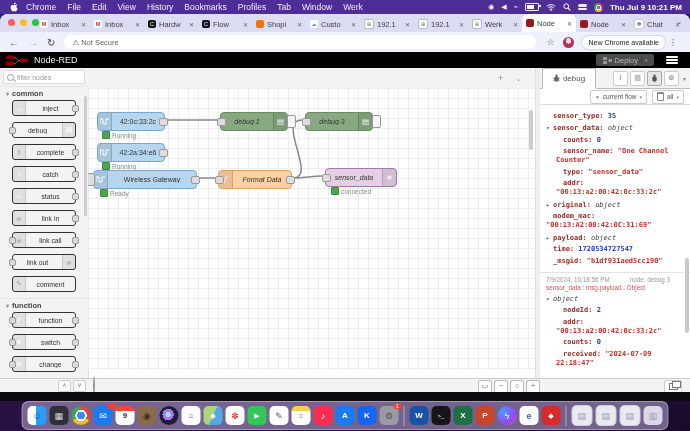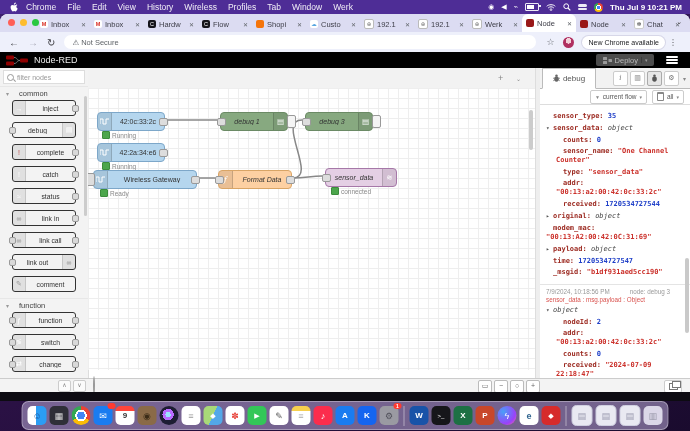--- a/index.html
+++ b/index.html
@@ -51,21 +51,21 @@
   .nrtitle{color:#eee;font-size:9px;font-weight:normal;margin-left:6px;}
   .deploy{position:absolute;right:36px;top:2px;width:58px;height:12px;background:#4c4c4c;border-radius:2px;display:flex;align-items:center;justify-content:center;gap:3px;color:#b9b9b9;font-size:7.5px;}
   .deploy .dcaret{border-left:1px solid #3a3a3a;padding-left:3px;font-size:5px;color:#999;}
   .burger{position:absolute;right:12px;top:4px;width:12px;display:flex;flex-direction:column;gap:1.6px;}
   .burger span{height:1.6px;background:#fff;border-radius:1px;}
   
   .palette{position:absolute;left:0;top:16px;width:88px;height:310px;background:#f3f3f3;border-right:1px solid #ddd;overflow:hidden;}
   .psearch{margin:2px 3px;height:12px;background:#fff;border:1px solid #ddd;display:flex;align-items:center;gap:3px;padding:0 3px;color:#999;font-size:7px;}
   .lens{width:5px;height:5px;border:1.2px solid #999;border-radius:50%;position:relative;flex:none;}
   .lens::after{content:"";position:absolute;width:3px;height:1.2px;background:#999;transform:rotate(45deg);right:-2.6px;bottom:-1.2px;}
-  .psec{height:13px;display:flex;align-items:center;gap:10px;padding-left:6px;font-size:7.5px;font-weight:normal;color:#444;background:#f3f3f3;border-top:1px solid #e7e7e7;}
+  .psec{height:13px;display:flex;align-items:center;gap:3px;padding-left:6px;font-size:7.5px;font-weight:bold;color:#444;background:#f3f3f3;border-top:1px solid #e7e7e7;}
   .psec .car{color:#999;font-size:6px;}
   .pnode{position:relative;width:62px;height:14px;margin:0 auto 6px auto;border:1px solid;border-radius:3px;font-size:6.8px;color:#333;display:flex;align-items:center;}
   .pnode .pic{width:12px;height:100%;background:rgba(0,0,0,.08);display:flex;align-items:center;justify-content:center;color:#fff;font-size:7px;flex:none;}
   .pnode.il .pic{order:0;border-right:1px solid rgba(0,0,0,.12);border-radius:2px 0 0 2px;}
   .pnode.ir .pic{order:2;border-left:1px solid rgba(0,0,0,.12);border-radius:0 2px 2px 0;}
   .pnode .plab{flex:1;text-align:center;order:1;white-space:nowrap;overflow:hidden;}
   .pnode.pl::before,.pnode.pr::after{content:"";position:absolute;width:5px;height:5px;background:#d9d9d9;border:1px solid #999;border-radius:2px;top:3.5px;}
   .pnode.pl::before{left:-4px;}
   .pnode.pr::after{right:-4px;}
   .pscroll{position:absolute;right:1px;top:28px;width:3px;height:120px;background:#ccc;border-radius:2px;}
@@ -158,21 +158,21 @@
       <span class="mi">Chrome</span>
 
       <span class="mi">File</span>
 
       <span class="mi">Edit</span>
 
       <span class="mi">View</span>
 
       <span class="mi">History</span>
 
-      <span class="mi">Wireless</span>
+      <span class="mi">Bookmarks</span>
 
       <span class="mi">Profiles</span>
 
       <span class="mi">Tab</span>
 
       <span class="mi">Window</span>
 
       <span class="mi">Werk</span>
 
     <div class="mright">
@@ -587,21 +587,20 @@
               <div class="dline" style="padding-left:0px"><span class="arr">▾</span><span class="key">sensor_data: </span><span class="obj">object</span></div>
 
               <div class="dline" style="padding-left:10px"><span class="arr"></span><span class="key">counts: </span><span class="num">0</span></div>
 
               <div class="dline" style="padding-left:10px"><span class="arr"></span><span class="key">sensor_name: </span><span class="str">"One Channel Counter"</span></div>
 
               <div class="dline" style="padding-left:10px"><span class="arr"></span><span class="key">type: </span><span class="str">"sensor_data"</span></div>
 
               <div class="dline" style="padding-left:10px"><span class="arr"></span><span class="key">addr: </span><span class="str">"00:13:a2:00:42:0c:33:2c"</span></div>
 
-              <div class="dline" style="padding-left:10px"><span class="arr"></span><span class="key">received: </span><span class="num">1720534727544</span></div>
 
               <div class="dline" style="padding-left:0px"><span class="arr">▸</span><span class="key">original: </span><span class="obj">object</span></div>
 
               <div class="dline" style="padding-left:0px"><span class="arr"></span><span class="key">modem_mac: </span><span class="str">"00:13:A2:00:42:0C:31:69"</span></div>
 
               <div class="dline" style="padding-left:0px"><span class="arr">▸</span><span class="key">payload: </span><span class="obj">object</span></div>
 
               <div class="dline" style="padding-left:0px"><span class="arr"></span><span class="key">time: </span><span class="num">1720534727547</span></div>
 
               <div class="dline" style="padding-left:0px"><span class="arr"></span><span class="key">_msgid: </span><span class="str">"b1df931aed5cc190"</span></div>

